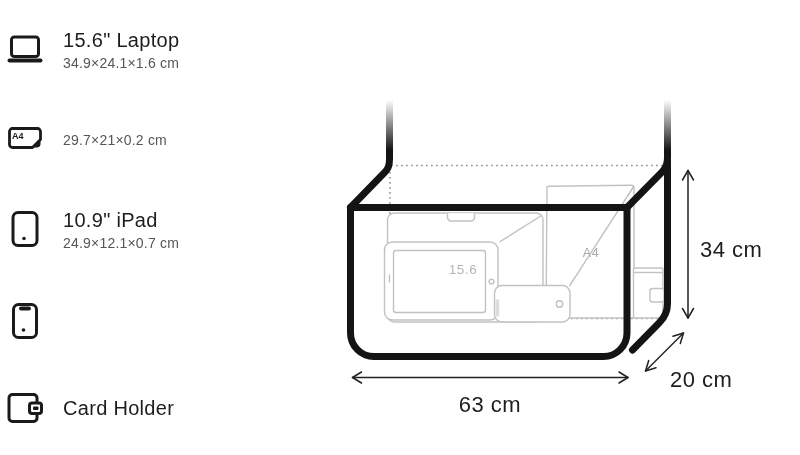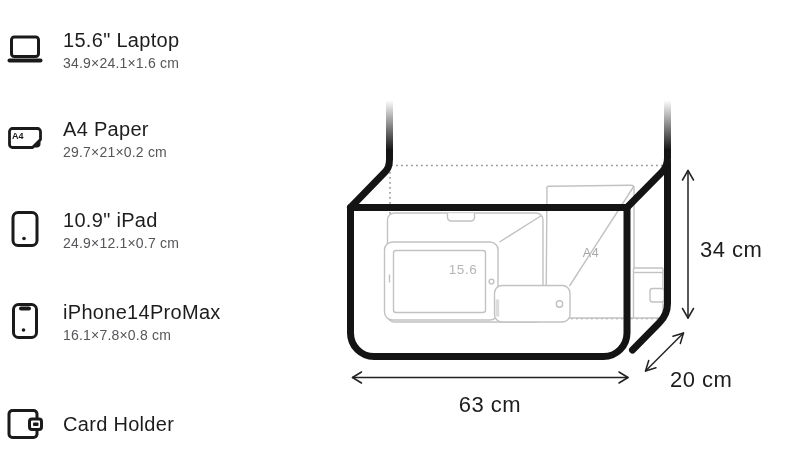--- a/index.html
+++ b/index.html
@@ -47,21 +47,20 @@
 
     <div class="legend-row" style="top:113px">
       <div class="icon-slot">
         <svg width="36" height="24" viewBox="0 0 36 24">
           <path d="M5.5,2.5 H30.5 A3,3 0 0 1 33.5,5.5 V13.5 L25.5,21.5 H5.5 A3,3 0 0 1 2.5,18.5 V5.5 A3,3 0 0 1 5.5,2.5 Z" fill="none" stroke="#1a1a1a" stroke-width="2.8" stroke-linejoin="round"></path>
           <path d="M25.5,21.5 L33.5,13.5 V17.5 A3.5,3.5 0 0 1 29.5,21.5 Z" fill="#1a1a1a"></path>
           <text class="a4-icon-label" x="5" y="12.5">A4</text>
         </svg>
       </div>
       <div>
-        <div class="item-title">A4 Paper</div>
         <div class="item-dims">29.7×21×0.2 cm</div>
       </div>
     </div>
 
     <div class="legend-row" style="top:204px">
       <div class="icon-slot">
         <svg width="28" height="36" viewBox="0 0 28 36">
           <rect x="2" y="1.5" width="24" height="33" rx="5" fill="none" stroke="#1a1a1a" stroke-width="3"></rect>
           <circle cx="13" cy="27.5" r="1.8" fill="#1a1a1a"></circle>
         </svg>
@@ -73,27 +72,23 @@
     </div>
 
     <div class="legend-row" style="top:296px">
       <div class="icon-slot">
         <svg width="26" height="36" viewBox="0 0 26 36">
           <rect x="1.5" y="1.5" width="23" height="33" rx="5" fill="none" stroke="#1a1a1a" stroke-width="3"></rect>
           <rect x="7" y="3.5" width="12" height="4" rx="2" fill="#1a1a1a"></rect>
           <circle cx="11.5" cy="27" r="1.8" fill="#1a1a1a"></circle>
         </svg>
       </div>
-      <div>
-        <div class="item-title">iPhone14ProMax</div>
-        <div class="item-dims">16.1×7.8×0.8 cm</div>
-      </div>
     </div>
 
-    <div class="legend-row" style="top:399px">
+    <div class="legend-row" style="top:383px">
       <div class="icon-slot">
         <svg width="36" height="32" viewBox="0 0 36 32">
           <rect x="2" y="2.5" width="28" height="27" rx="3.5" fill="none" stroke="#1a1a1a" stroke-width="3"></rect>
           <rect x="22.5" y="11" width="12" height="10.5" rx="2.5" fill="#ffffff" stroke="#1a1a1a" stroke-width="3"></rect>
           <rect x="26" y="14.5" width="5.5" height="3.5" rx="1" fill="#1a1a1a"></rect>
         </svg>
       </div>
       <div>
         <div class="item-title">Card Holder</div>
       </div>

